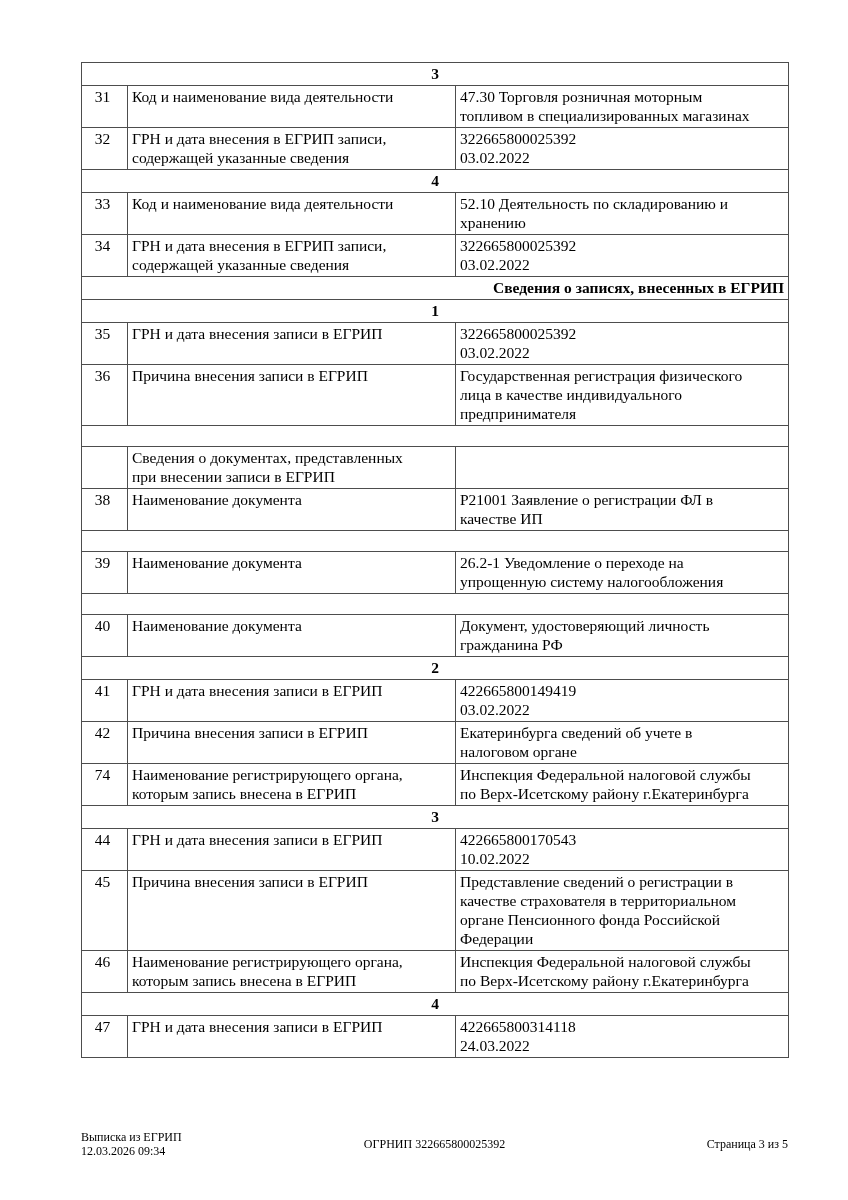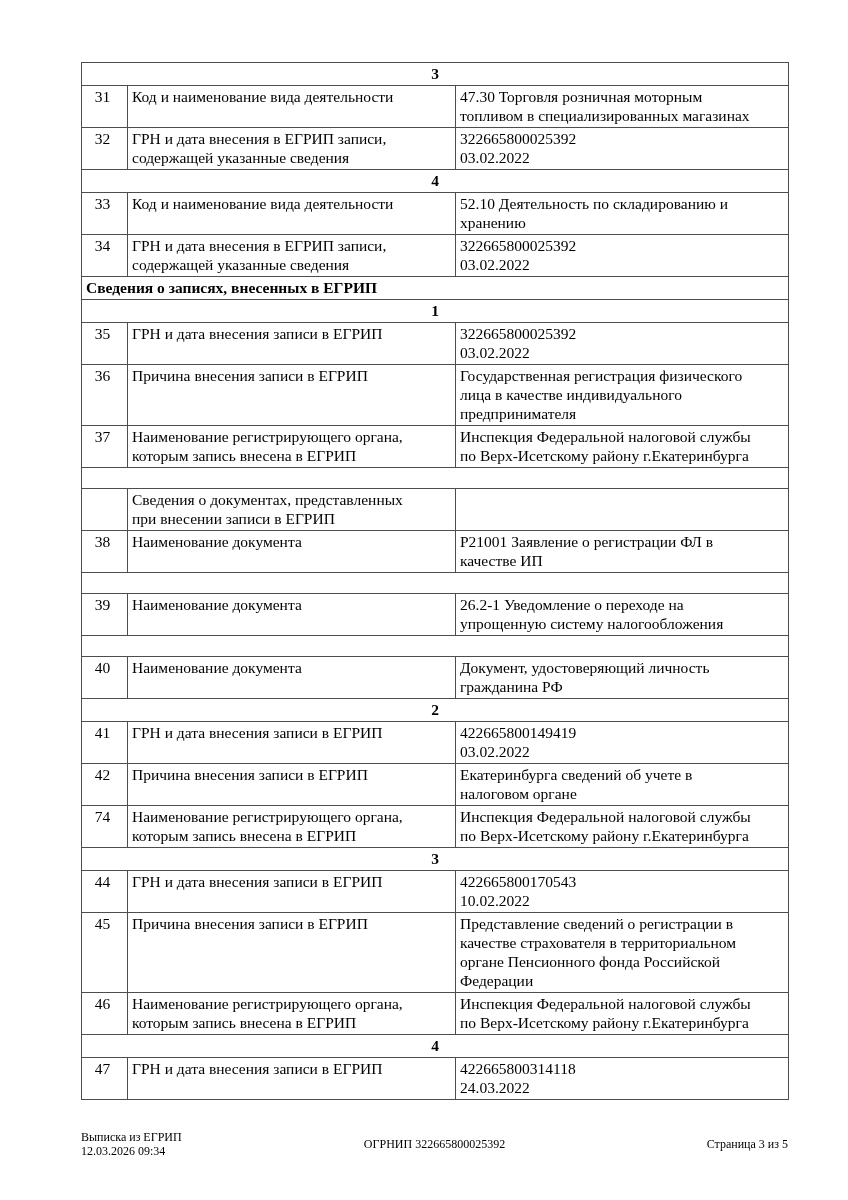--- a/index.html
+++ b/index.html
@@ -40,21 +40,21 @@
     padding-left: 1px;
     padding-right: 5px;
   }
   table.doc-table td.section {
     text-align: center;
     font-weight: bold;
     height: 17px;
     white-space: normal;
   }
   table.doc-table td.title {
-    text-align: left;
+    text-align: right;
     font-weight: bold;
     height: 19px;
     white-space: normal;
   }
   table.doc-table td.spacer {
     height: 17px;
   }
   .footer {
     position: absolute;
     left: 81px;
@@ -126,27 +126,20 @@
 03.02.2022</td>
         </tr>
         <tr>
           <td class="num">36</td>
           <td class="label">Причина внесения записи в ЕГРИП</td>
           <td class="value">Государственная регистрация физического
 лица в качестве индивидуального
 предпринимателя</td>
         </tr>
         <tr>
-          <td class="num">37</td>
-          <td class="label">Наименование регистрирующего органа,
-которым запись внесена в ЕГРИП</td>
-          <td class="value">Инспекция Федеральной налоговой службы
-по Верх-Исетскому району г.Екатеринбурга</td>
-        </tr>
-        <tr>
           <td colspan="3" class="spacer"></td>
         </tr>
         <tr>
           <td class="num"></td>
           <td class="label">Сведения о документах, представленных
 при внесении записи в ЕГРИП</td>
           <td class="value"></td>
         </tr>
         <tr>
           <td class="num">38</td>

